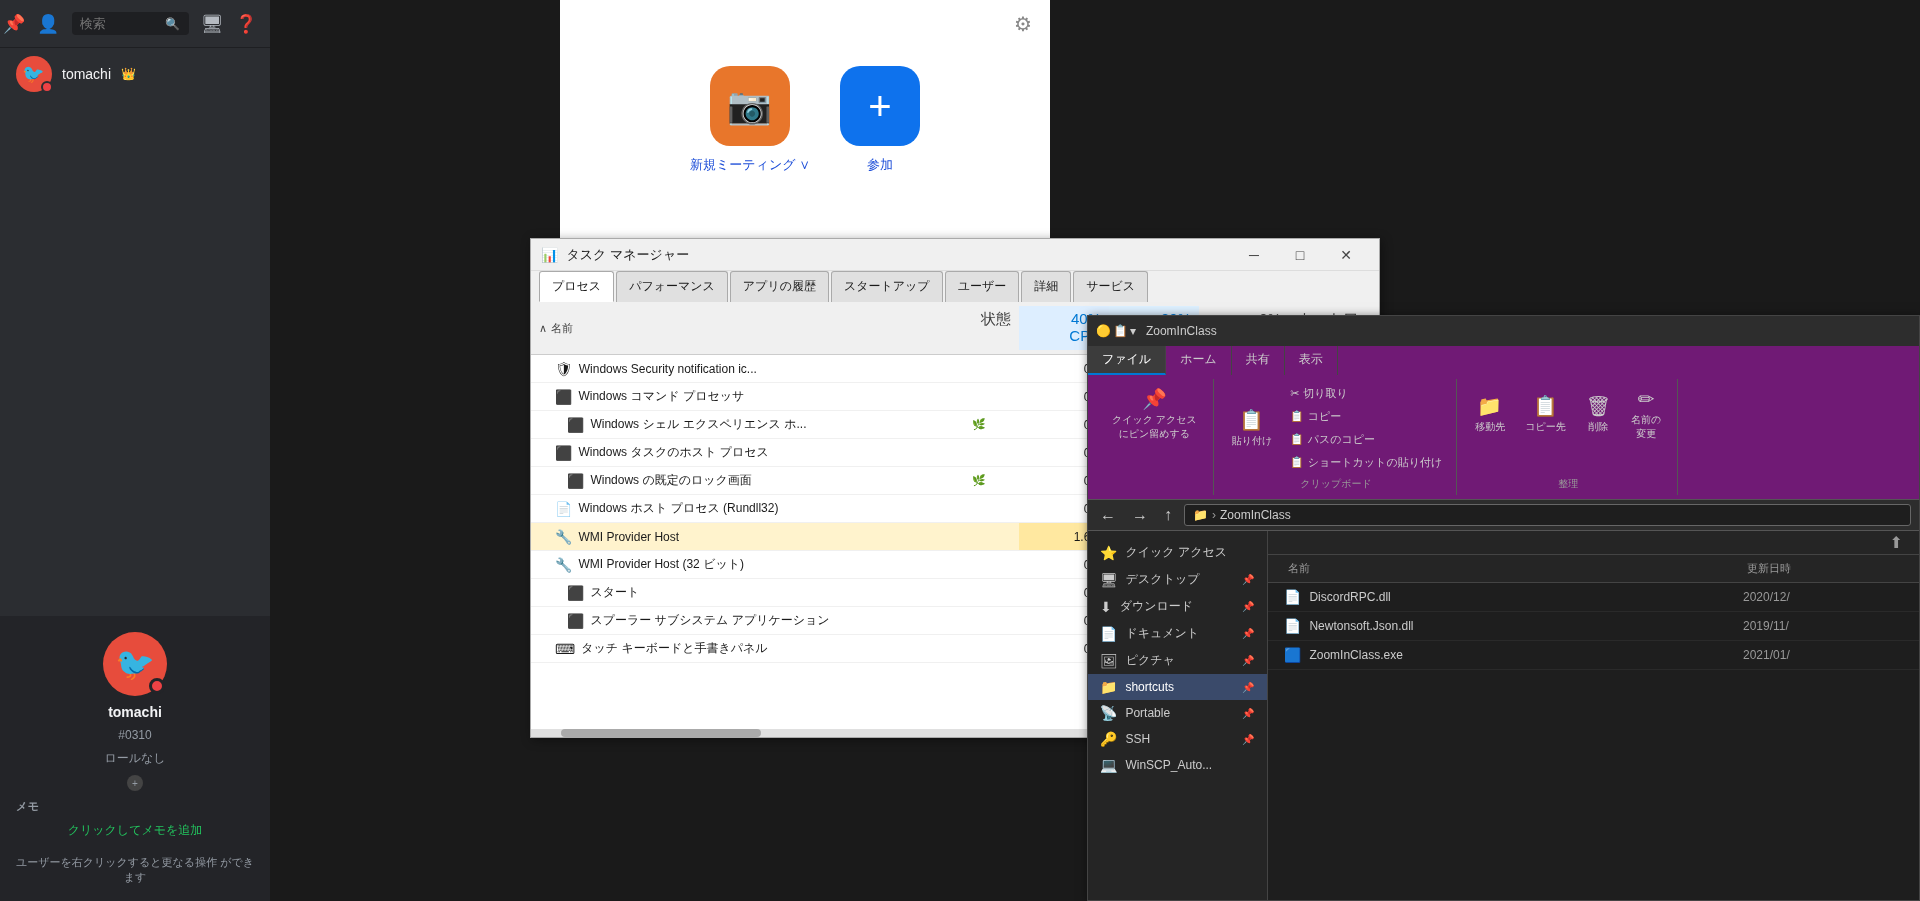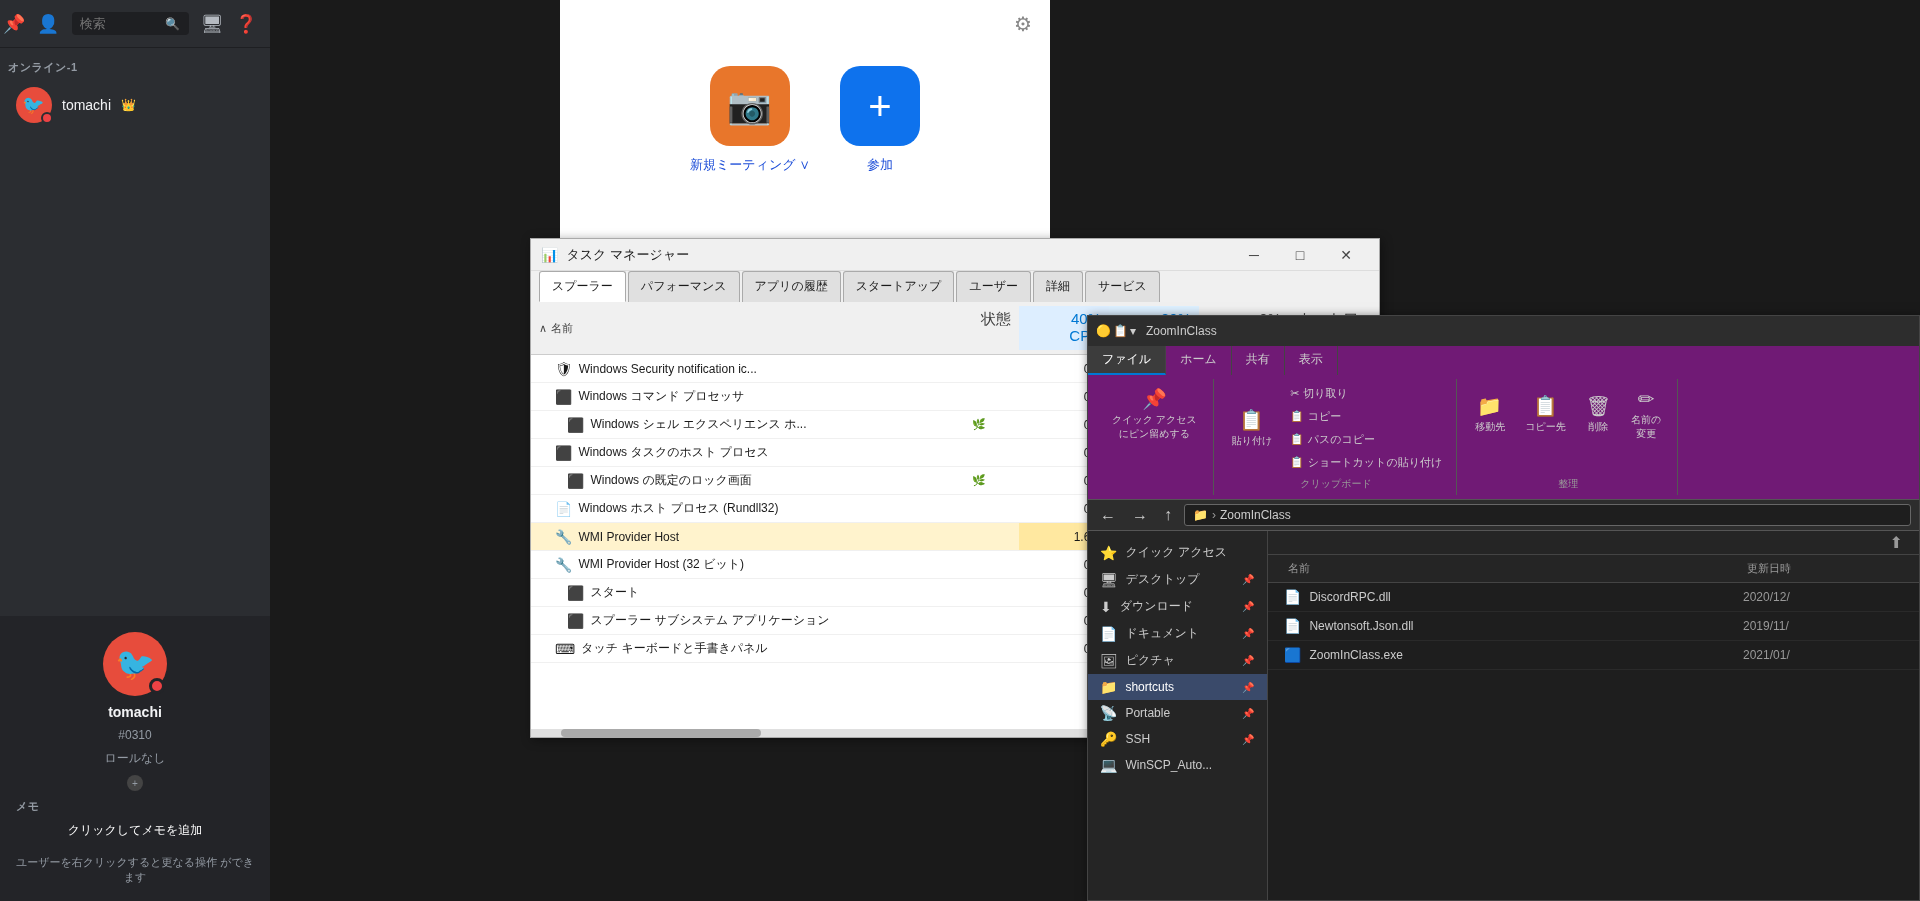--- a/index.html
+++ b/index.html
@@ -143,21 +143,21 @@
     }
     .discord-memo-label {
       color: #949ba4;
       font-size: 11px;
       font-weight: 700;
       text-transform: uppercase;
       letter-spacing: 0.5px;
       align-self: flex-start;
     }
     .discord-memo-text {
-      color: #ffffff;
+      color: #22c55e;
       font-size: 12px;
       text-align: center;
     }
     .discord-help-text {
       color: #949ba4;
       font-size: 11px;
       text-align: center;
       margin-top: 8px;
     }
 
@@ -562,21 +562,20 @@
     <span class="discord-icon">📌</span>
     <span class="discord-icon">👤</span>
     <div class="discord-search">
       <input type="text" placeholder="検索" style="">
       <span style="color:#b5bac1;font-size:12px;">🔍</span>
     </div>
     <span class="discord-icon">🖥</span>
     <span class="discord-icon">❓</span>
   </div>
 
-  <div class="discord-online-section">オンライン-1</div>
 
   <div class="discord-user-item">
     <div class="discord-avatar-wrap">
       <div class="discord-avatar">🐦</div>
       <div class="discord-status-dot"></div>
     </div>
     <span class="discord-username">tomachi</span>
     <span class="discord-crown">👑</span>
   </div>
 
@@ -616,21 +615,21 @@
   <div class="task-manager-title">
     <span class="title-icon">📊</span>
     <span>タスク マネージャー</span>
     <div class="tm-window-controls">
       <div class="tm-win-btn">─</div>
       <div class="tm-win-btn">□</div>
       <div class="tm-win-btn close">✕</div>
     </div>
   </div>
   <div class="tm-tabs">
-    <div class="tm-tab active">スプーラー</div>
+    <div class="tm-tab active">プロセス</div>
     <div class="tm-tab">パフォーマンス</div>
     <div class="tm-tab">アプリの履歴</div>
     <div class="tm-tab">スタートアップ</div>
     <div class="tm-tab">ユーザー</div>
     <div class="tm-tab">詳細</div>
     <div class="tm-tab">サービス</div>
   </div>
   <div class="tm-content">
 
     <div class="tm-header-row">

